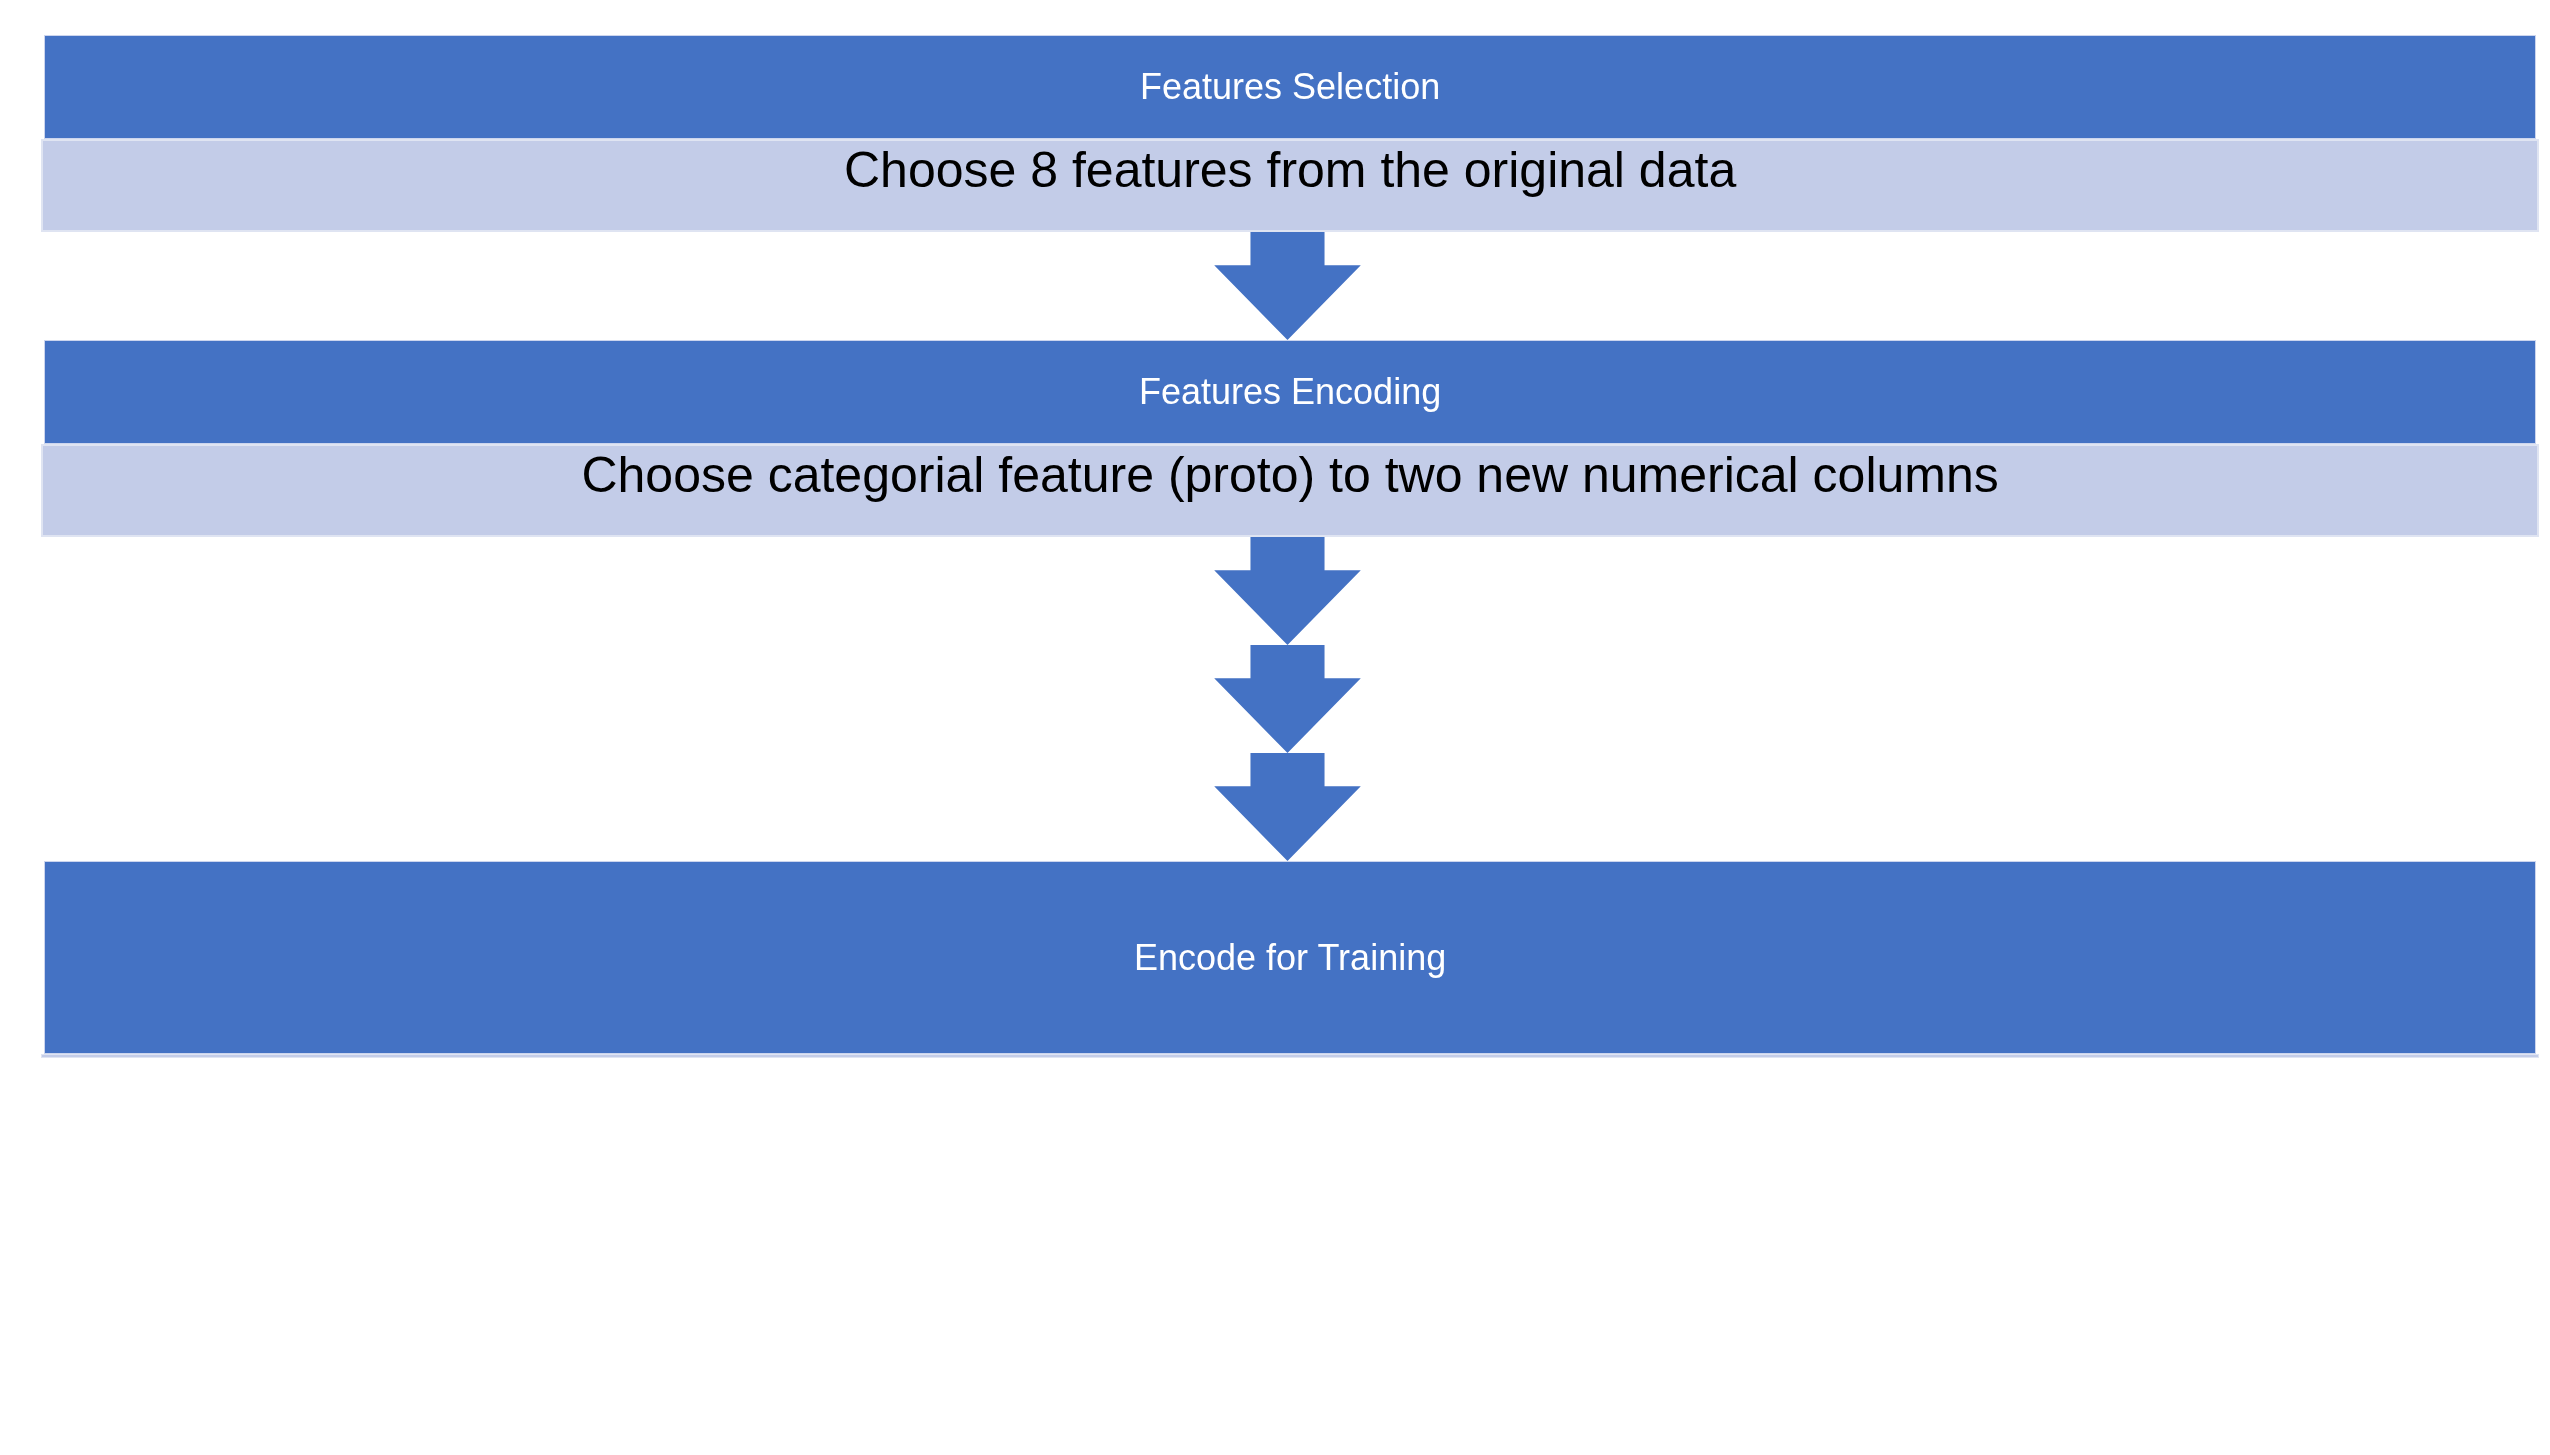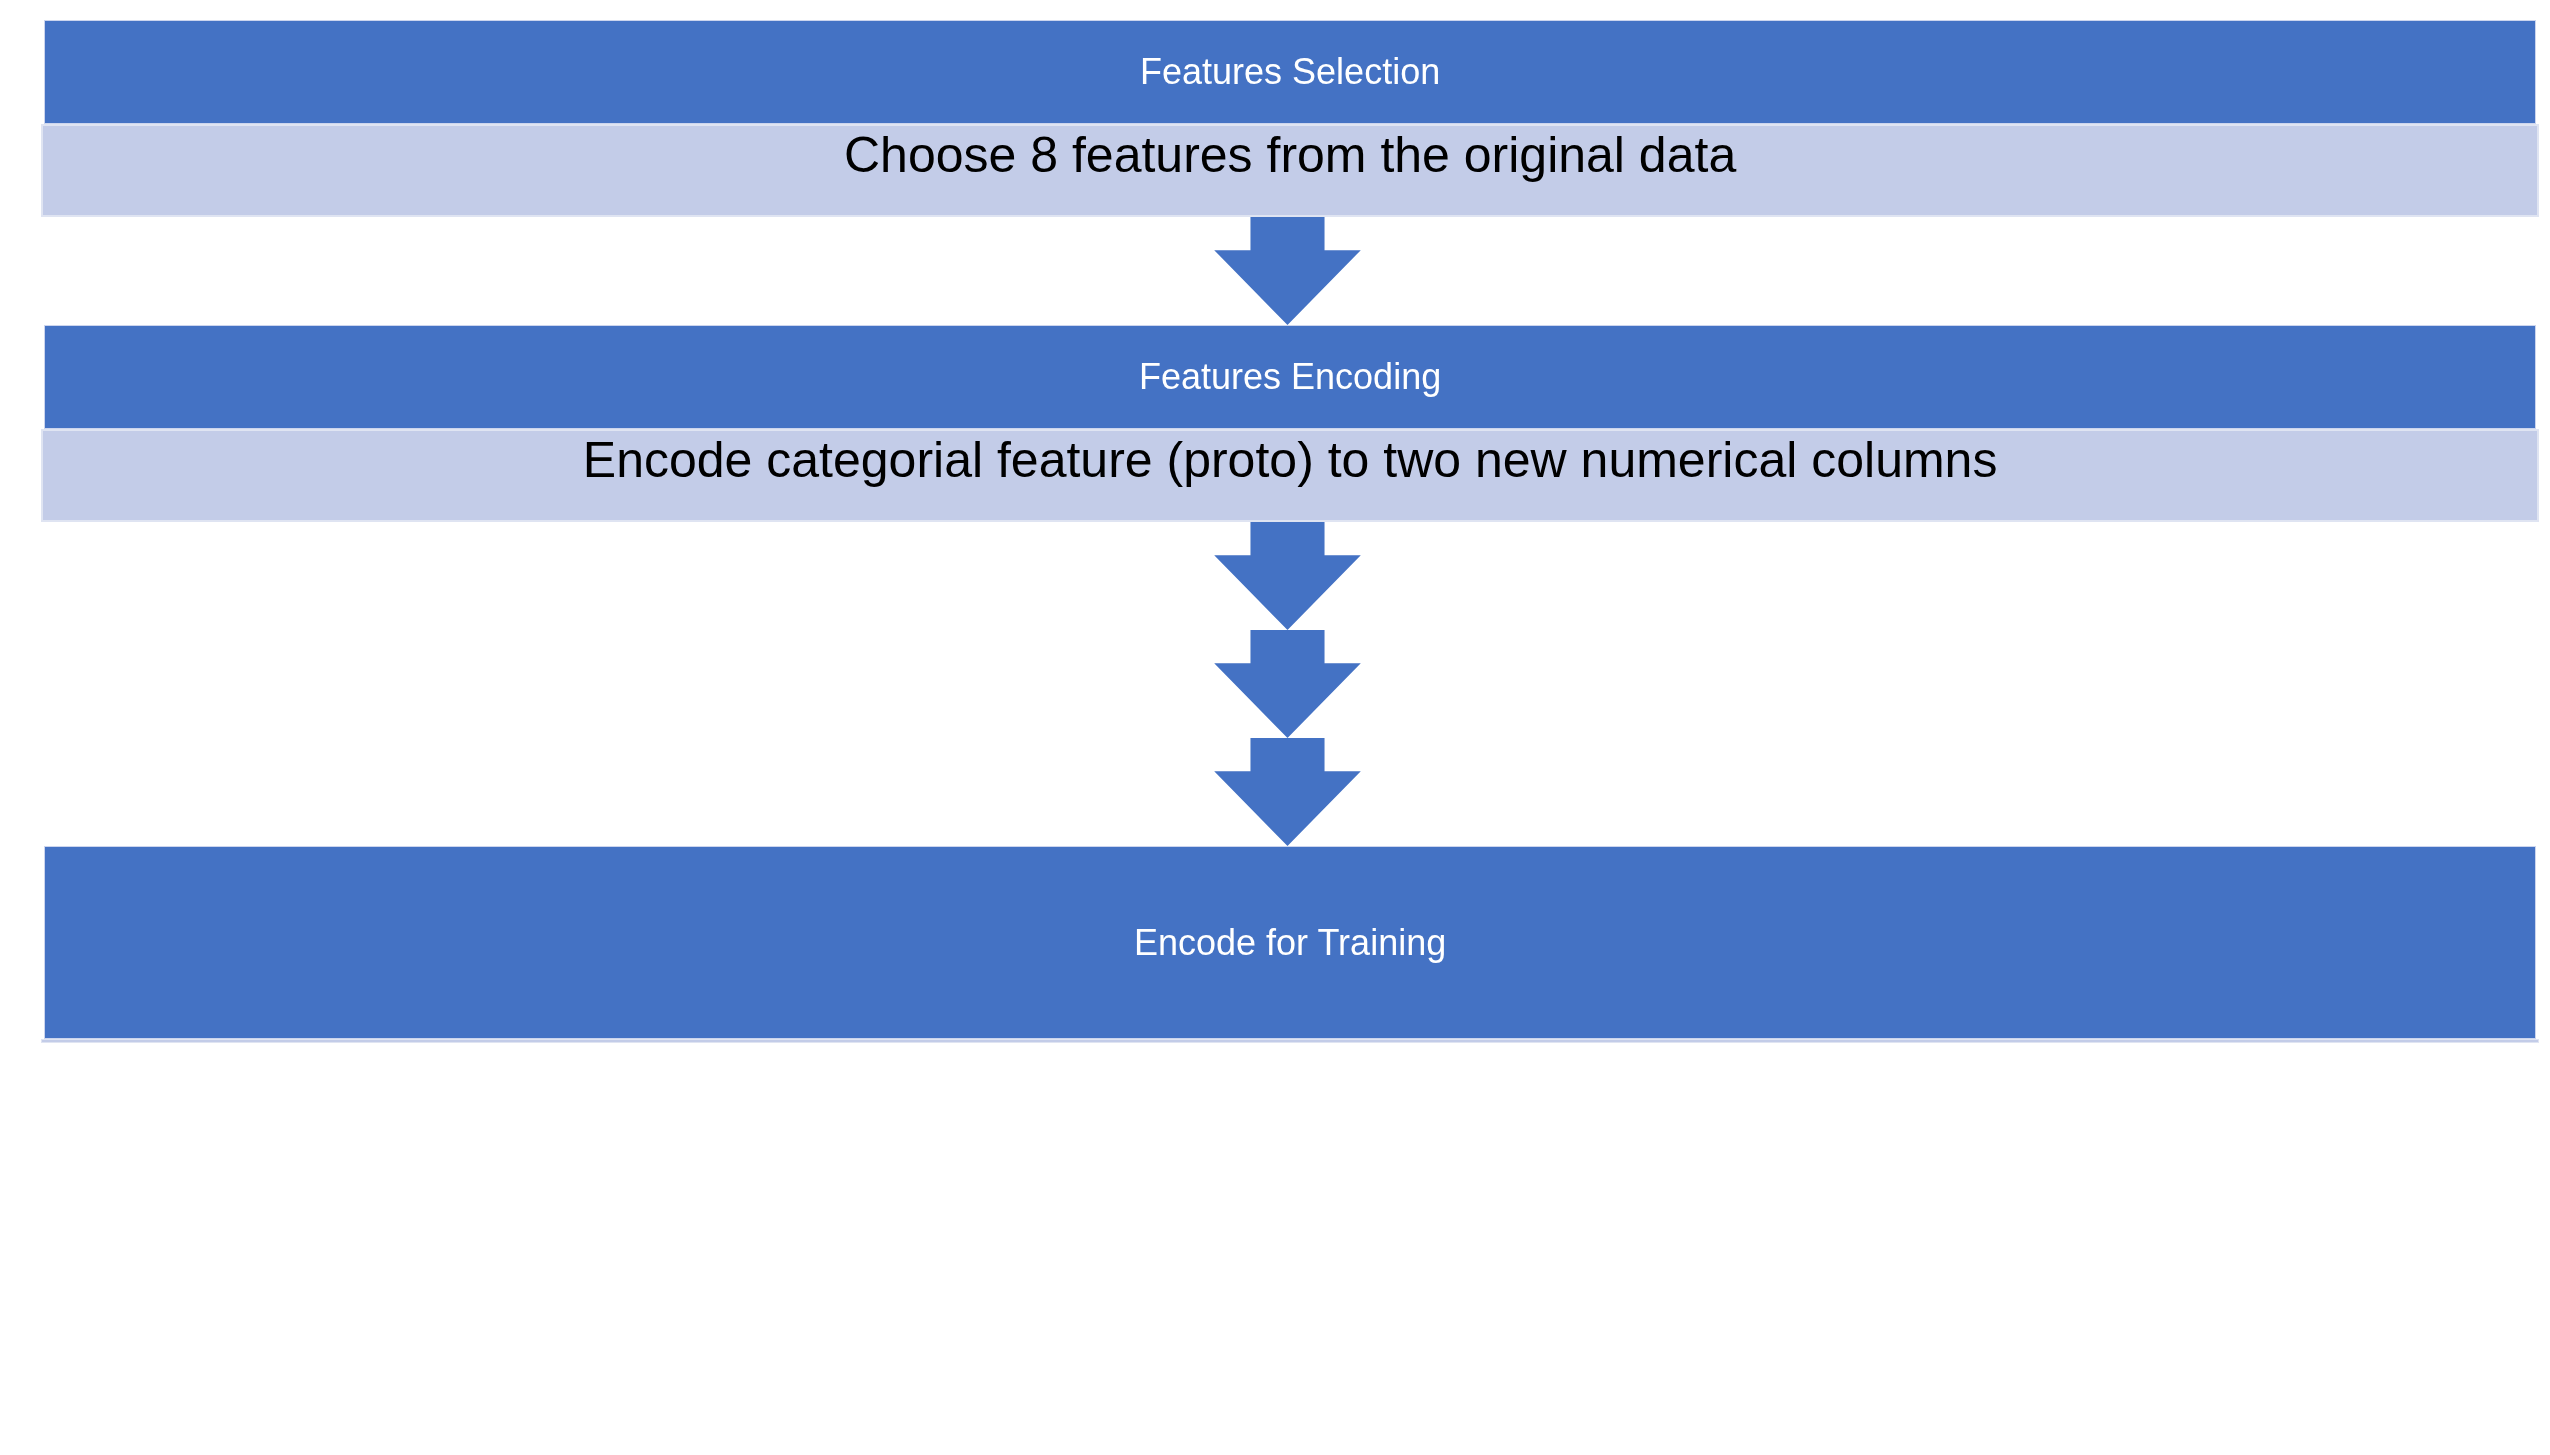--- a/index.html
+++ b/index.html
@@ -9,21 +9,21 @@
     font-family: "Liberation Sans", sans-serif;
   }
   .canvas {
     position: relative;
     width: 2550px;
     height: 1455px;
     background: #ffffff;
     overflow: hidden;
   }
   .flow {
-    padding-top: 20px;
+    padding-top: 35px;
     margin-left: 24px;
   }
   .step {
     margin-left: 17px;
     margin-right: 10.8px;
   }
   .step-header {
     height: 104px;
     margin: 0 3.1px;
     background: #4472C4;
@@ -85,21 +85,21 @@
       <svg viewBox="0 0 190 140" aria-hidden="true">
         <polygon points="47,0 143,0 143,43 190,43 95,140 0,43 47,43" fill="#4472C4"></polygon>
       </svg>
     </div>
 
     <div class="step">
       <div class="step-header">
         <span>Features Encoding</span>
       </div>
       <div class="step-body">
-        <span>Encode categorial feature (proto) to two new numerical columns</span>
+        <span>Choose categorial feature (proto) to two new numerical columns</span>
       </div>
     </div>
 
     <div class="arrow-wrap">
       <svg viewBox="0 0 190 140" aria-hidden="true">
         <polygon points="47,0 143,0 143,43 190,43 95,140 0,43 47,43" fill="#4472C4"></polygon>
       </svg>
     </div>
 
 

